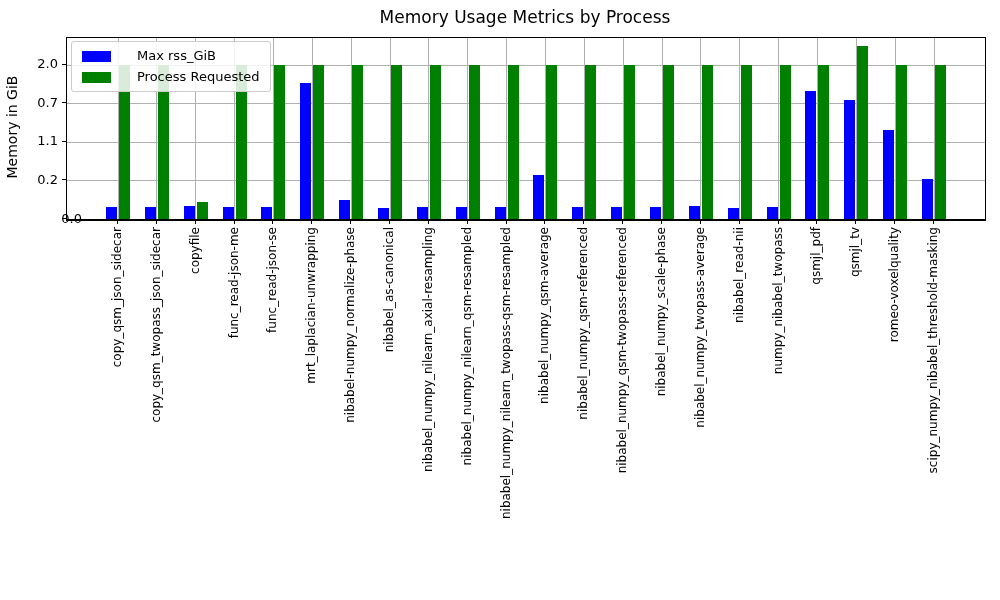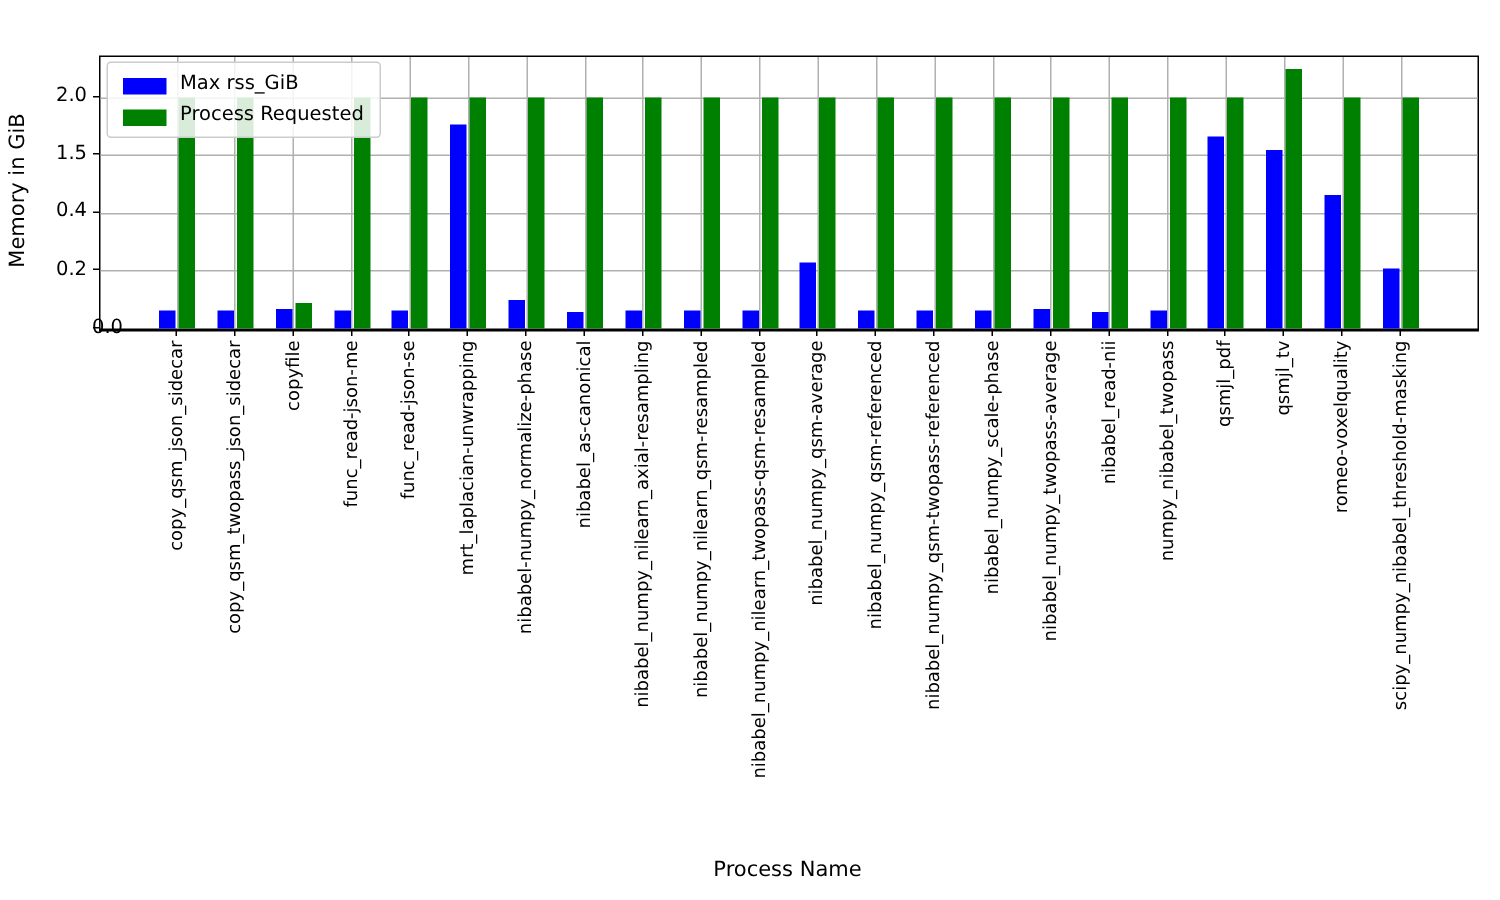--- a/index.html
+++ b/index.html
@@ -35,28 +35,29 @@
     transform-origin:0 0;transform:rotate(-90deg) translate(-50%,0);
   }
   #xlabel{
     position:absolute;left:66px;top:572px;width:918px;text-align:center;font-size:14px;
   }
   #legend{
     position:absolute;left:71px;top:41px;background:rgba(255,255,255,0.85);
     border:1px solid #cccccc;border-radius:3px;padding:7px 10px;
     display:flex;flex-direction:column;gap:7px;z-index:5;
   }
-  .legend-row{display:flex;align-items:flex-end;gap:9px;}
+  .legend-row{display:flex;align-items:center;gap:26px;}
   .legend-swatch{width:29px;height:11px;display:inline-block;}
   .legend-text{font-size:13px;line-height:14px;white-space:nowrap;}
 </style>
 </head>
 <body>
 
 <div id="figure">
+  <div id="title">Memory Usage Metrics by Process</div>
 
   <div id="ylabel">Memory in GiB</div>
 
   <div id="plot">
       <div class="hgrid" style="top: 142.489px; background: rgb(176, 176, 176);"></div>
       <div class="hgrid" style="top: 103.979px; background: rgb(176, 176, 176);"></div>
       <div class="hgrid" style="top: 65.4681px; background: rgb(176, 176, 176);"></div>
       <div class="hgrid" style="top: 26.9574px; background: rgb(176, 176, 176);"></div>
       <div class="vgrid" style="left: 50.5px; background: rgb(176, 176, 176);"></div>
       <div class="vgrid" style="left: 89.3571px; background: rgb(176, 176, 176);"></div>
@@ -130,29 +131,28 @@
       <div class="legend-row">
         <span class="legend-swatch" style="background: rgb(0, 0, 255);"></span>
         <span class="legend-text">Max rss_GiB</span>
       </div>
       <div class="legend-row">
         <span class="legend-swatch" style="background: rgb(0, 128, 0);"></span>
         <span class="legend-text">Process Requested</span>
       </div>
     </div>
 
-  <div id="xlabel">Process Name</div>
 <div class="ytick-mark" style="left: 62px; top: 218px;"></div>
     <div class="ytick-label" style="right: 918px; top: 211.5px;">0.0</div>
     <div class="ytick-mark" style="left: 62px; top: 179.489px;"></div>
     <div class="ytick-label" style="right: 942px; top: 172.989px;">0.2</div>
     <div class="ytick-mark" style="left: 62px; top: 140.979px;"></div>
-    <div class="ytick-label" style="right: 942px; top: 134.479px;">0.4</div>
+    <div class="ytick-label" style="right: 942px; top: 134.479px;">1.1</div>
     <div class="ytick-mark" style="left: 62px; top: 102.468px;"></div>
-    <div class="ytick-label" style="right: 942px; top: 95.9681px;">1.5</div>
+    <div class="ytick-label" style="right: 942px; top: 95.9681px;">0.7</div>
     <div class="ytick-mark" style="left: 62px; top: 63.9574px;"></div>
     <div class="ytick-label" style="right: 942px; top: 57.4574px;">2.0</div>
     <div class="xtick-mark" style="left: 117px; top: 220px;"></div>
     <div class="xtick-label" style="left: 117px; top: 227px;">copy_qsm_json_sidecar</div>
     <div class="xtick-mark" style="left: 155.857px; top: 220px;"></div>
     <div class="xtick-label" style="left: 155.857px; top: 227px;">copy_qsm_twopass_json_sidecar</div>
     <div class="xtick-mark" style="left: 194.714px; top: 220px;"></div>
     <div class="xtick-label" style="left: 194.714px; top: 227px;">copyfile</div>
     <div class="xtick-mark" style="left: 233.571px; top: 220px;"></div>
     <div class="xtick-label" style="left: 233.571px; top: 227px;">func_read-json-me</div>

